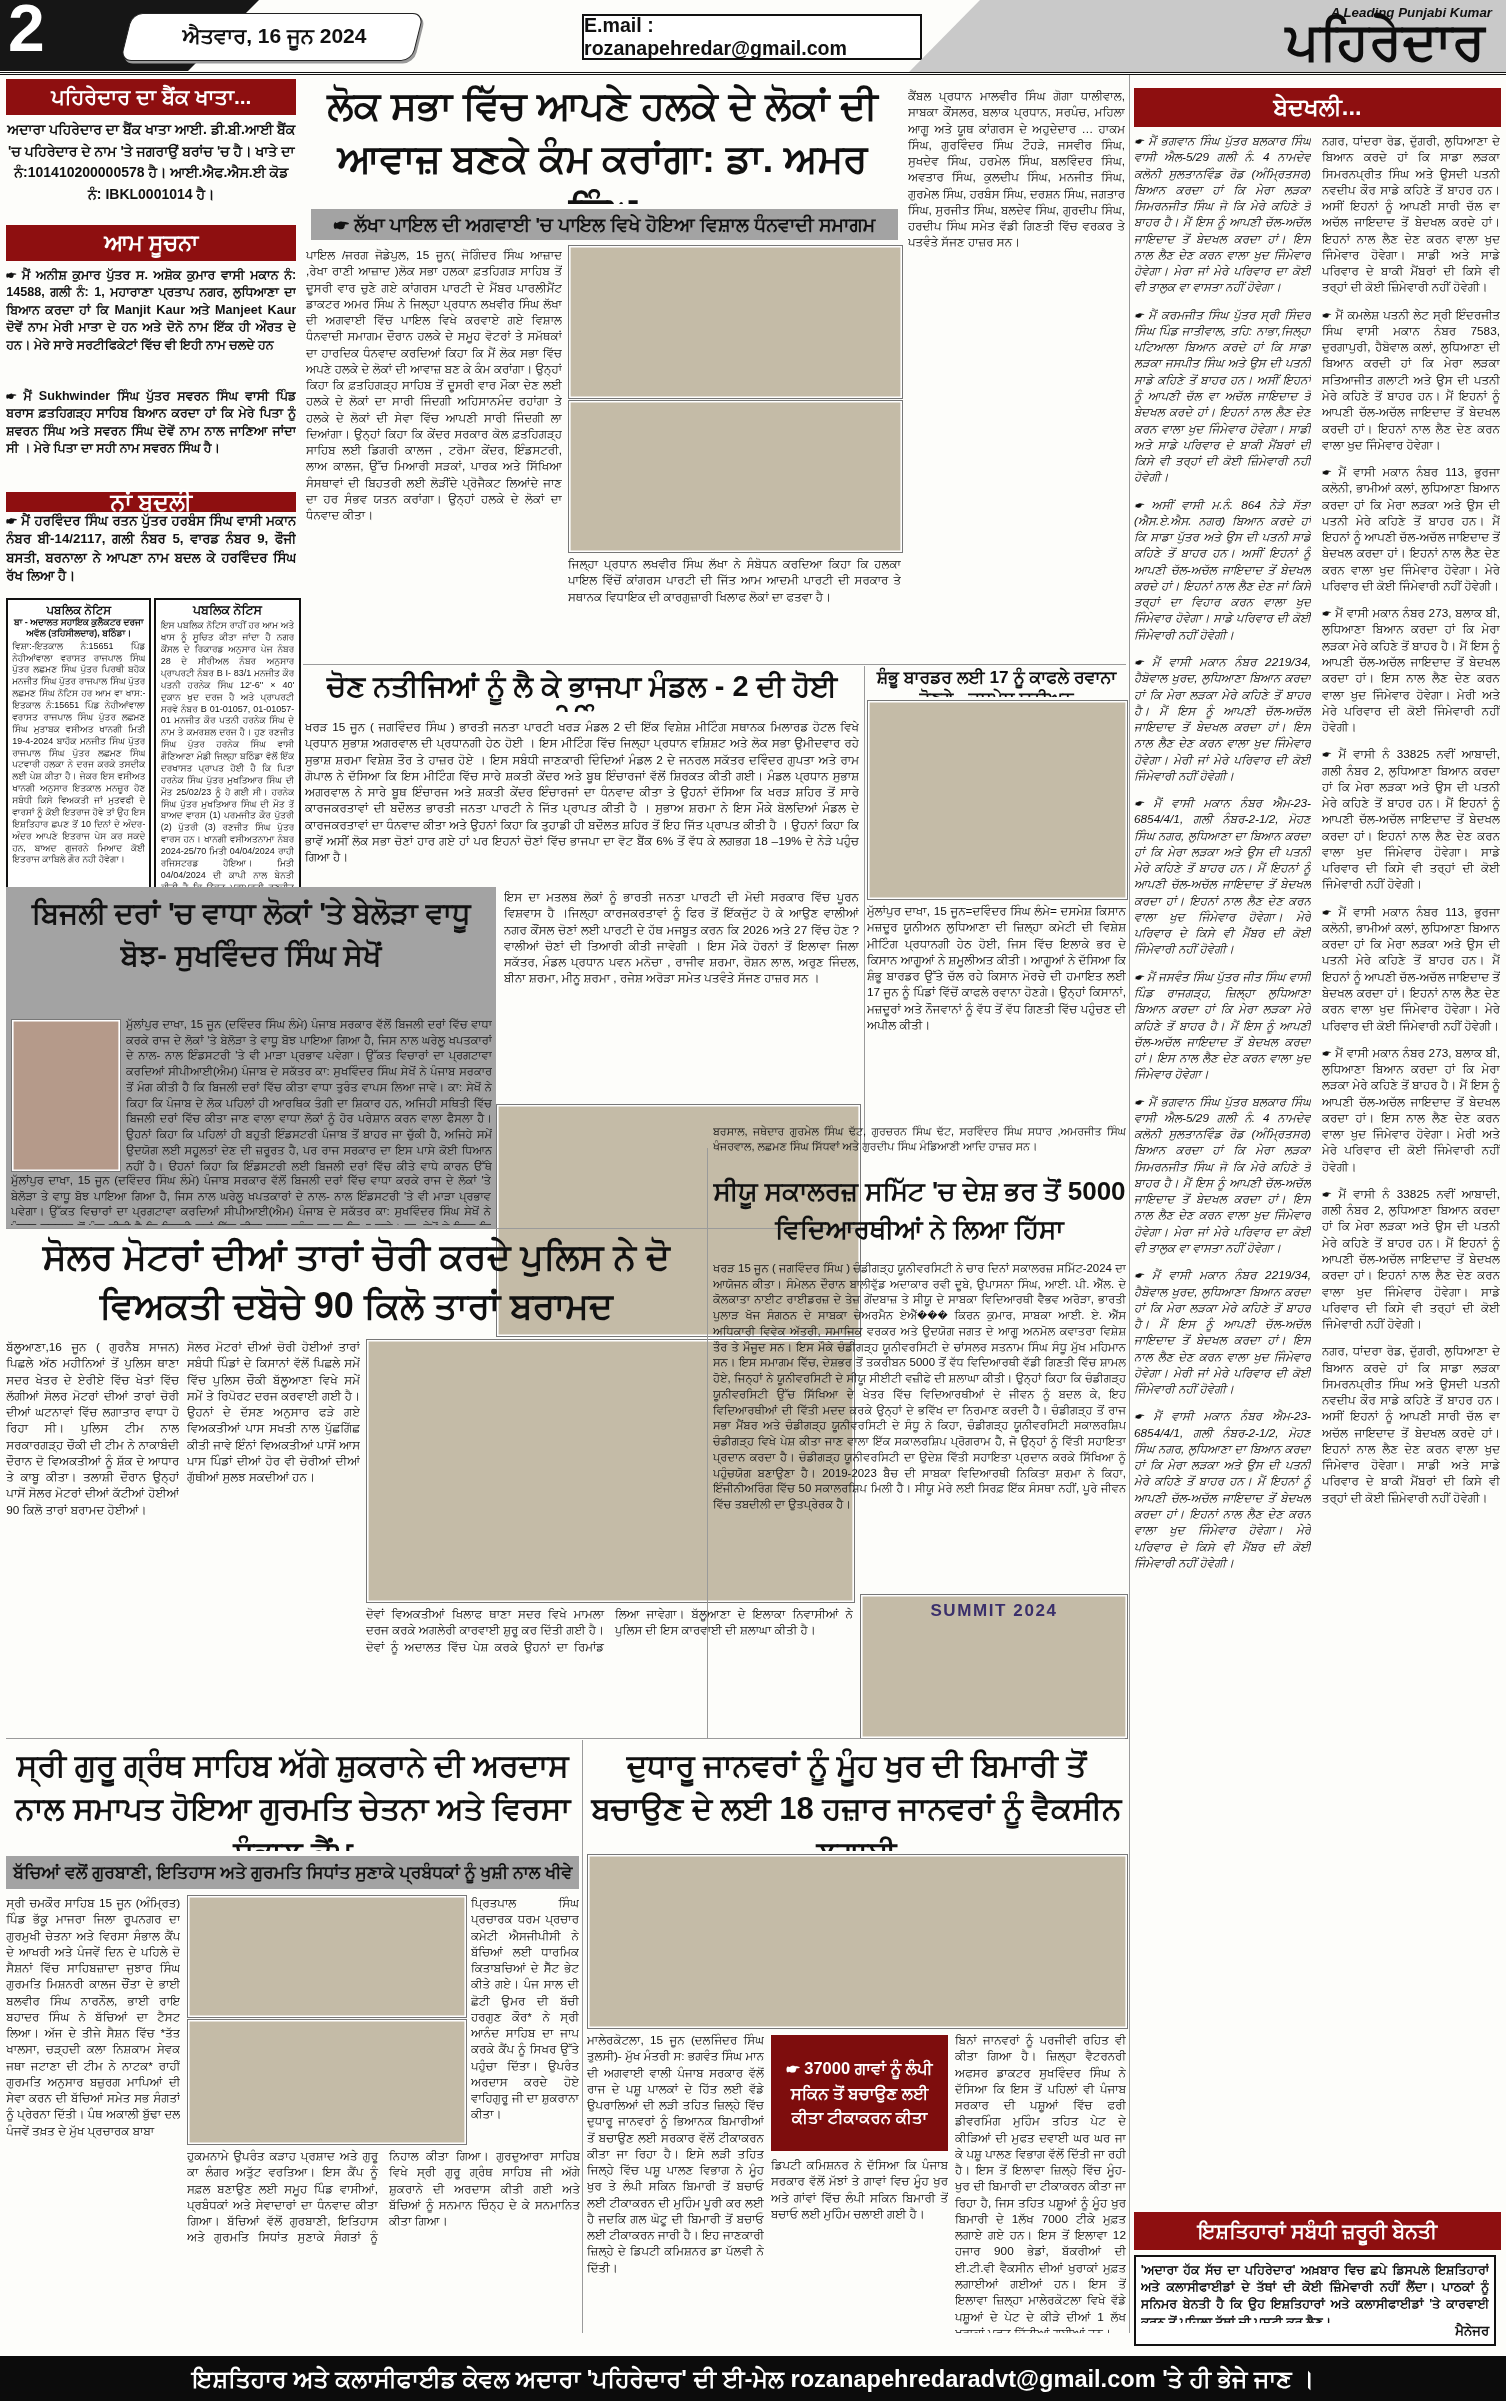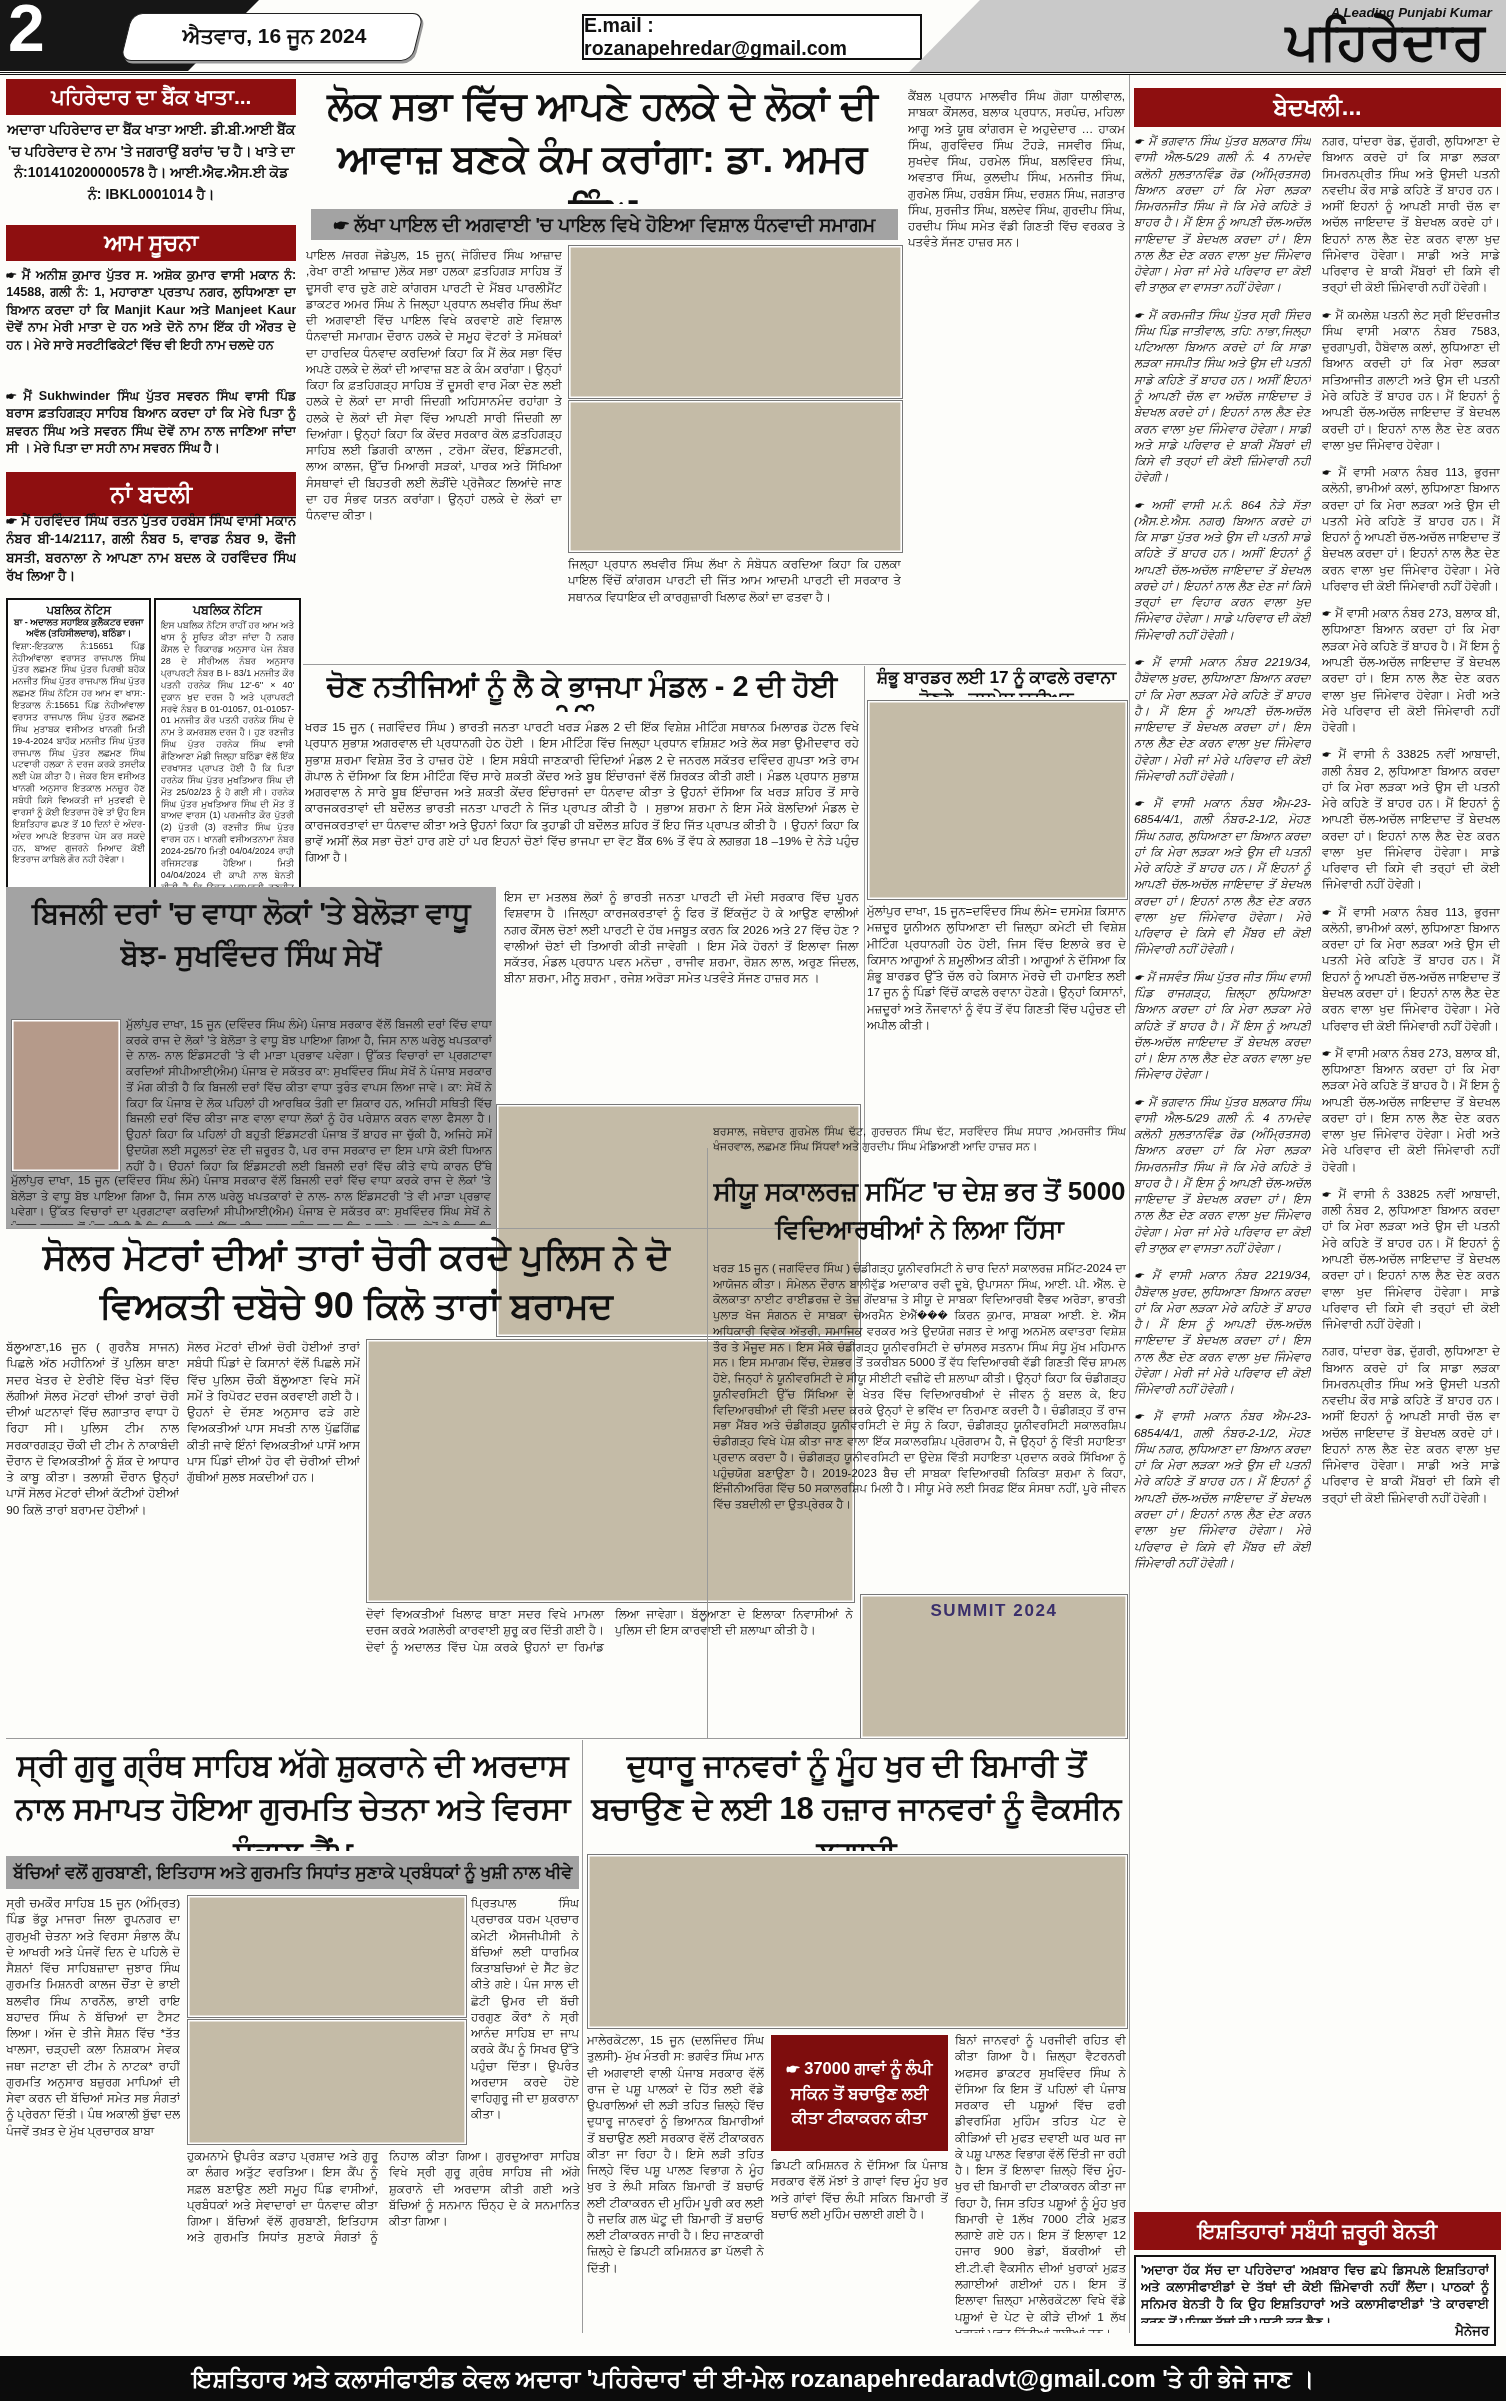--- a/index.html
+++ b/index.html
@@ -59,21 +59,21 @@
   <div class="abs mast">ਪਹਿਰੇਦਾਰ</div>
   <div class="abs hdr-rule"></div>
 
   <div class="abs mh" style="left:6.3px;top:79px;width:290px;height:36px;font-size:21px;">ਪਹਿਰੇਦਾਰ ਦਾ ਬੈਂਕ ਖਾਤਾ...</div>
   <div class="abs bt" style="left:6.3px;top:119px;width:290px;height:100px;font-size:14px;font-weight:bold;text-align:center;line-height:1.55;">ਅਦਾਰਾ ਪਹਿਰੇਦਾਰ ਦਾ ਬੈਂਕ ਖਾਤਾ ਆਈ. ਡੀ.ਬੀ.ਆਈ ਬੈਂਕ 'ਚ ਪਹਿਰੇਦਾਰ ਦੇ ਨਾਮ 'ਤੇ ਜਗਰਾਉਂ ਬਰਾਂਚ 'ਚ ਹੈ। ਖਾਤੇ ਦਾ ਨੰ:101410200000578 ਹੈ। ਆਈ.ਐਫ.ਐਸ.ਈ ਕੋਡ ਨੰ: IBKL0001014 ਹੈ।</div>
 
   <div class="abs mh" style="left:6.3px;top:225px;width:290px;height:36px;font-size:22px;">ਆਮ ਸੂਚਨਾ</div>
   <div class="abs bt" style="left:6.3px;top:267px;width:290px;height:118px;font-size:12.6px;font-weight:bold;">☛ ਮੈਂ ਅਨੀਸ਼ ਕੁਮਾਰ ਪੁੱਤਰ ਸ. ਅਸ਼ੋਕ ਕੁਮਾਰ ਵਾਸੀ ਮਕਾਨ ਨੰ: 14588, ਗਲੀ ਨੰ: 1, ਮਹਾਰਾਣਾ ਪ੍ਰਤਾਪ ਨਗਰ, ਲੁਧਿਆਣਾ ਦਾ ਬਿਆਨ ਕਰਦਾ ਹਾਂ ਕਿ Manjit Kaur ਅਤੇ Manjeet Kaur ਦੋਵੇਂ ਨਾਮ ਮੇਰੀ ਮਾਤਾ ਦੇ ਹਨ ਅਤੇ ਦੋਨੋ ਨਾਮ ਇੱਕ ਹੀ ਔਰਤ ਦੇ ਹਨ। ਮੇਰੇ ਸਾਰੇ ਸਰਟੀਫਿਕੇਟਾਂ ਵਿੱਚ ਵੀ ਇਹੀ ਨਾਮ ਚਲਦੇ ਹਨ</div>
   <div class="abs bt" style="left:6.3px;top:388px;width:290px;height:75px;font-size:12.6px;font-weight:bold;">☛ ਮੈਂ Sukhwinder ਸਿੰਘ ਪੁੱਤਰ ਸਵਰਨ ਸਿੰਘ ਵਾਸੀ ਪਿੰਡ ਬਰਾਸ ਫ਼ਤਹਿਗੜ੍ਹ ਸਾਹਿਬ ਬਿਆਨ ਕਰਦਾ ਹਾਂ ਕਿ ਮੇਰੇ ਪਿਤਾ ਨੂੰ ਸ਼ਵਰਨ ਸਿੰਘ ਅਤੇ ਸਵਰਨ ਸਿੰਘ ਦੋਵੇਂ ਨਾਮ ਨਾਲ ਜਾਣਿਆ ਜਾਂਦਾ ਸੀ । ਮੇਰੇ ਪਿਤਾ ਦਾ ਸਹੀ ਨਾਮ ਸਵਰਨ ਸਿੰਘ ਹੈ।</div>
 
-  <div class="abs mh" style="left:6.3px;top:472px;width:290px;height:44px;font-size:23.6px;">ਨਾਂ ਬਦਲੀ</div>
+  <div class="abs mh" style="left:6.3px;top:492px;width:290px;height:20px;font-size:23.6px;">ਨਾਂ ਬਦਲੀ</div>
   <div class="abs bt" style="left:6.3px;top:512px;width:290px;height:80px;font-size:13.3px;font-weight:bold;">☛ ਮੈਂ ਹਰਵਿੰਦਰ ਸਿੰਘ ਰਤਨ ਪੁੱਤਰ ਹਰਬੰਸ ਸਿੰਘ ਵਾਸੀ ਮਕਾਨ ਨੰਬਰ ਬੀ-14/2117, ਗਲੀ ਨੰਬਰ 5, ਵਾਰਡ ਨੰਬਰ 9, ਫੌਜੀ ਬਸਤੀ, ਬਰਨਾਲਾ ਨੇ ਆਪਣਾ ਨਾਮ ਬਦਲ ਕੇ ਹਰਵਿੰਦਰ ਸਿੰਘ ਰੱਖ ਲਿਆ ਹੈ।</div>
 
   <div class="abs box" style="left:6.3px;top:598px;width:141px;height:338px;">
     <div style="text-align:center;font-weight:bold;font-size:11.8px;margin-top:3.1px;">ਪਬਲਿਕ ਨੋਟਿਸ</div>
     <div style="text-align:center;font-size:9px;font-weight:bold;">ਬਾ - ਅਦਾਲਤ ਸਹਾਇਕ ਕੁਲੈਕਟਰ ਦਰਜਾ ਅਵੱਲ (ਤਹਿਸੀਲਦਾਰ), ਬਠਿੰਡਾ।</div>
     <div class="bt-sm" style="margin:1.6px 3.9px;height:259px;font-size:9px;">ਵਿਸ਼ਾ:-ਇਤਕਾਲ ਨੰ:15651 ਪਿੰਡ ਨੇਹੀਆਂਵਾਲਾ ਵਰਾਸਤ ਰਾਜਪਾਲ ਸਿੰਘ ਪੁੱਤਰ ਲਛਮਣ ਸਿੰਘ ਪੁੱਤਰ ਪਿਰਥੀ ਬਹੋਕ ਮਨਜੀਤ ਸਿੰਘ ਪੁੱਤਰ ਰਾਜਪਾਲ ਸਿੰਘ ਪੁੱਤਰ ਲਛਮਣ ਸਿੰਘ ਨੋਟਿਸ ਹਰ ਆਮ ਵਾ ਖਾਸ:- ਇਤਕਾਲ ਨੰ:15651 ਪਿੰਡ ਨੇਹੀਆਂਵਾਲਾ ਵਰਾਸਤ ਰਾਜਪਾਲ ਸਿੰਘ ਪੁੱਤਰ ਲਛਮਣ ਸਿੰਘ ਮੁਤਾਬਕ ਵਸੀਅਤ ਖਾਨਗੀ ਮਿਤੀ 19-4-2024 ਬਾਹੱਕ ਮਨਜੀਤ ਸਿੰਘ ਪੁੱਤਰ ਰਾਜਪਾਲ ਸਿੰਘ ਪੁੱਤਰ ਲਛਮਣ ਸਿੰਘ ਪਟਵਾਰੀ ਹਲਕਾ ਨੇ ਦਰਜ ਕਰਕੇ ਤਸਦੀਕ ਲਈ ਪੇਸ਼ ਕੀਤਾ ਹੈ। ਜੇਕਰ ਇਸ ਵਸੀਅਤ ਖਾਨਗੀ ਅਨੁਸਾਰ ਇਤਕਾਲ ਮਨਜ਼ੂਰ ਹੋਣ ਸਬੰਧੀ ਕਿਸੇ ਵਿਅਕਤੀ ਜਾਂ ਮੁਤਵਫੀ ਦੇ ਵਾਰਸਾਂ ਨੂੰ ਕੋਈ ਇਤਰਾਜ ਹੋਵੇ ਤਾਂ ਉਹ ਇਸ ਇਸ਼ਤਿਹਾਰ ਛਪਣ ਤੋਂ 10 ਦਿਨਾਂ ਦੇ ਅੰਦਰ-ਅੰਦਰ ਆਪਣੇ ਇਤਰਾਜ ਪੇਸ ਕਰ ਸਕਦੇ ਹਨ, ਬਾਅਦ ਗੁਜਰਨੇ ਮਿਆਦ ਕੋਈ ਇਤਰਾਜ ਕਾਬਿਲੇ ਗੌਰ ਨਹੀ ਹੋਵੇਗਾ।</div>
     <div class="sig" style="font-size:9px;margin:0 3.9px;">ਸਹਾਇਕ ਕੁਲੈਕਟਰ ਦਰਜਾ ਅਵੱਲ, (ਤਹਿਸੀਲਦਾਰ), ਬਠਿੰਡਾ।</div>
   </div>
 
   <div class="abs box" style="left:154px;top:598px;width:143px;height:518px;">

